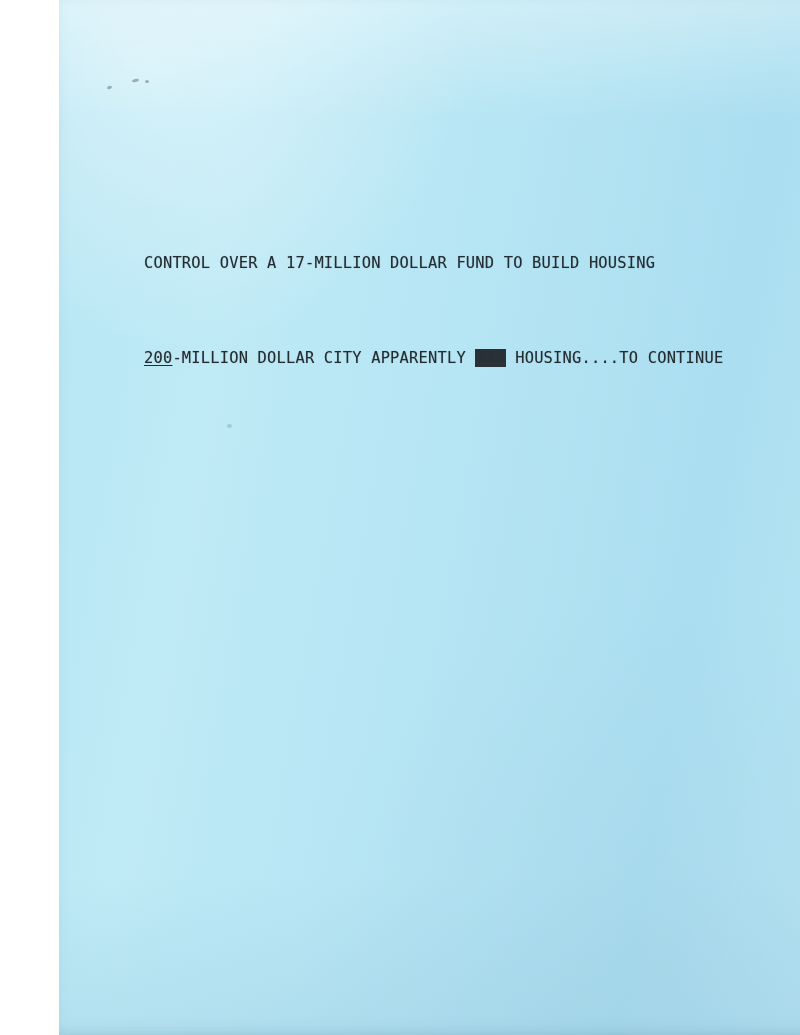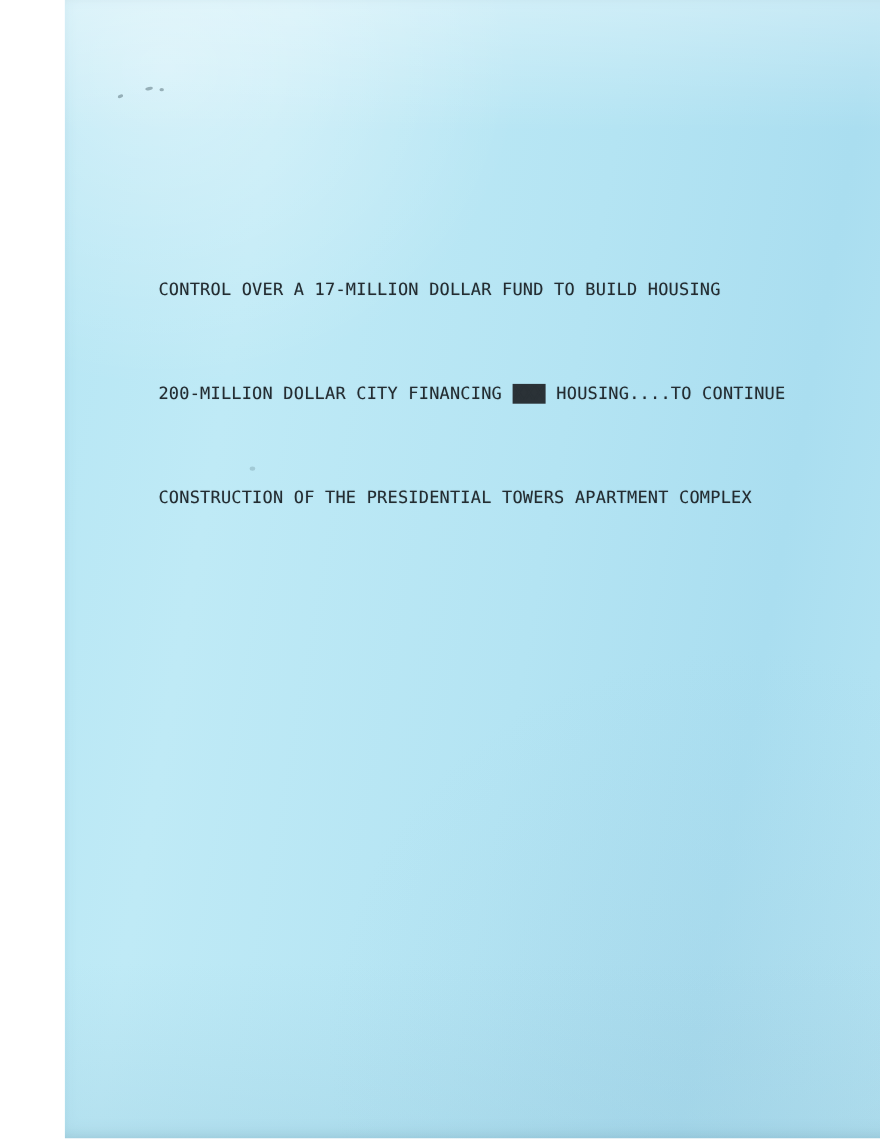--- a/index.html
+++ b/index.html
@@ -71,21 +71,21 @@
     font-family: "DejaVu Sans Mono", monospace;
     font-size: 15.4px;
     line-height: 31.5px;
     letter-spacing: 0.2px;
     color: #232c31;
     white-space: pre;
     text-shadow: 0 0 1px rgba(35,44,49,0.35);
   }
   #typescript .line { height: 31.5px; }
   .spacer { height: 31.5px; }
-  .underlined { text-underline-offset: 2px; }
+  .underlined { text-decoration: underline; text-underline-offset: 2px; }
   .struck {
     background: #2b3237;
     color: #2b3237;
     padding: 0 1px;
   }
 </style>
 </head>
 <body>
 
 <div id="page">
@@ -96,18 +96,17 @@
 
     <span class="speck speck-a"></span>
     <span class="speck speck-b"></span>
     <span class="speck speck-c"></span>
     <span class="speck speck-d"></span>
     <span class="speck speck-e"></span>
   </div>
 
   <div id="typescript">
     <div class="line">CONTROL OVER A 17-MILLION DOLLAR FUND TO BUILD HOUSING</div>
-    <div class="line"><span class="underlined">200</span><span>-MILLION DOLLAR CITY FINANCING </span><span class="struck">XXX</span><span> HOUSING....TO CONTINUE</span></div>
-    <div class="line">CONSTRUCTION OF THE PRESIDENTIAL TOWERS APARTMENT COMPLEX</div>
+    <div class="line"><span class="underlined">200</span><span>-MILLION DOLLAR CITY APPARENTLY </span><span class="struck">XXX</span><span> HOUSING....TO CONTINUE</span></div>
     <div class="spacer"></div>
   </div>
 
 </div>
 
 </body></html>

